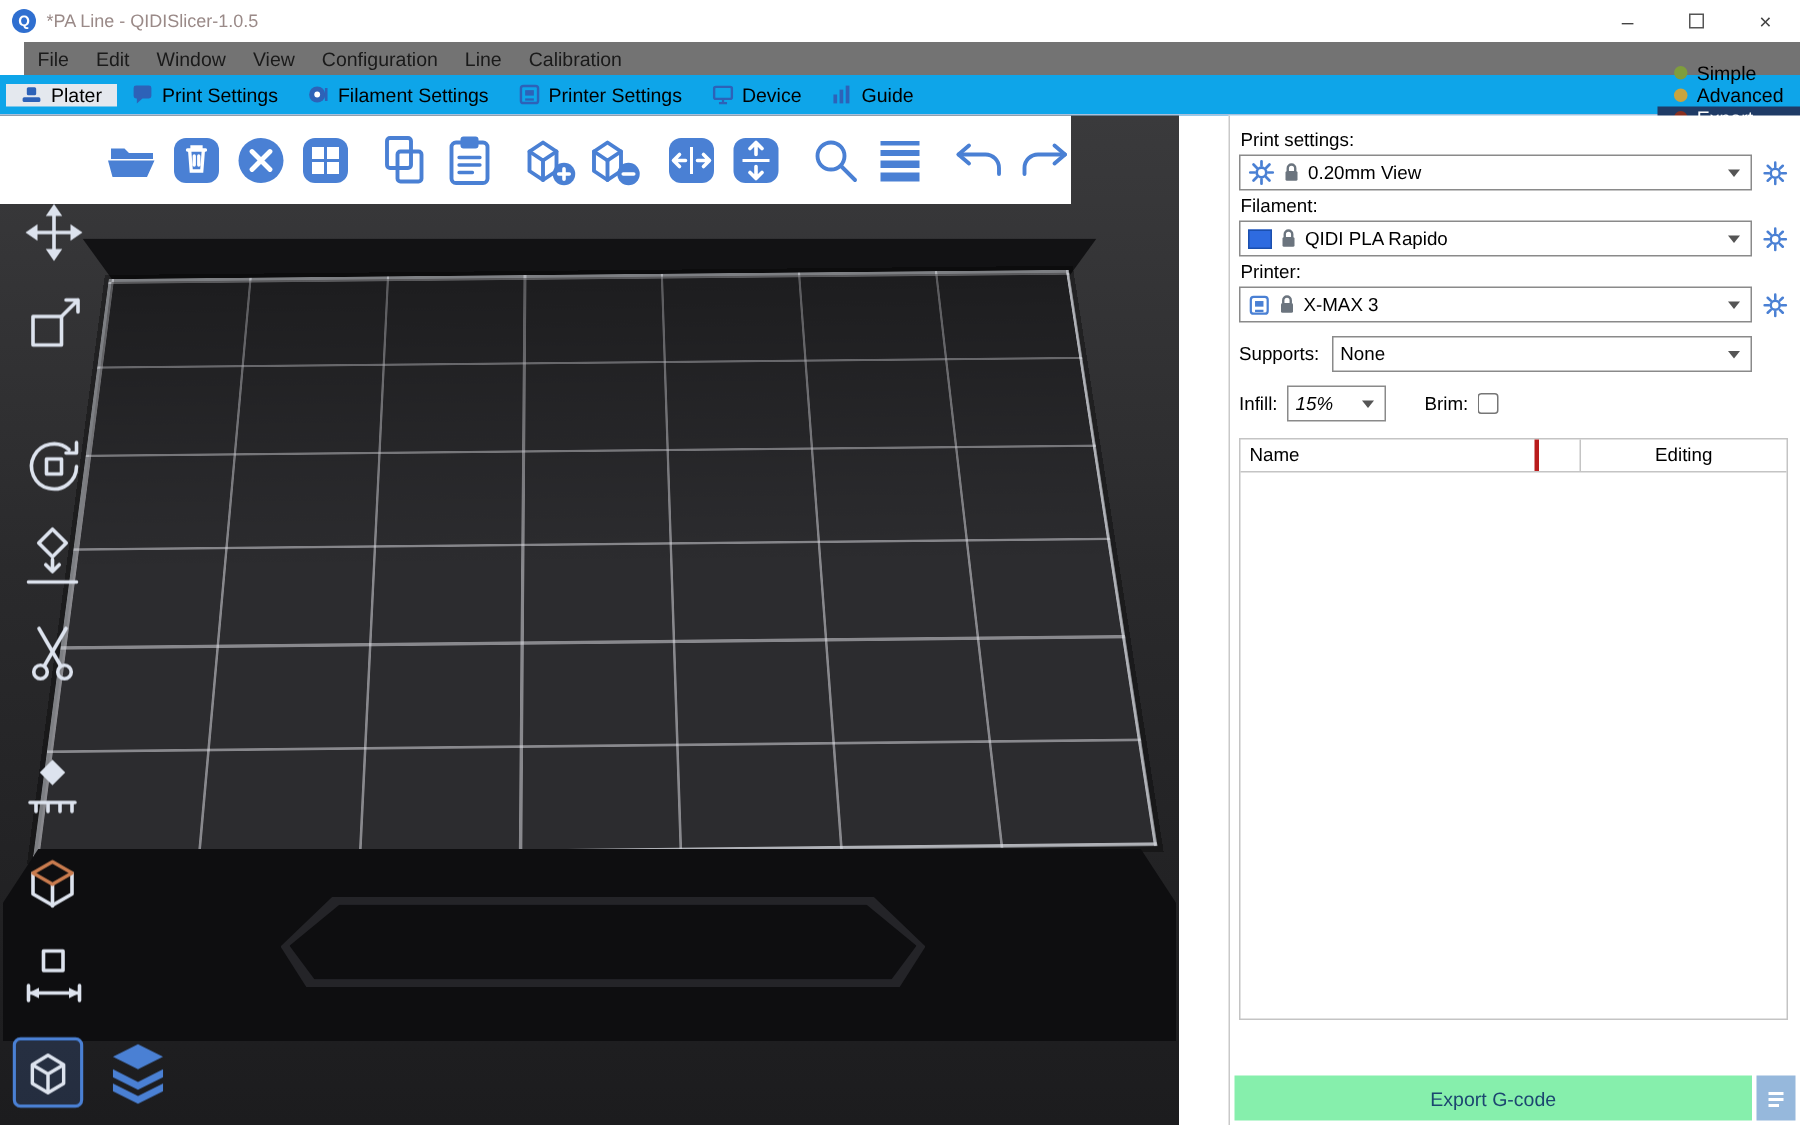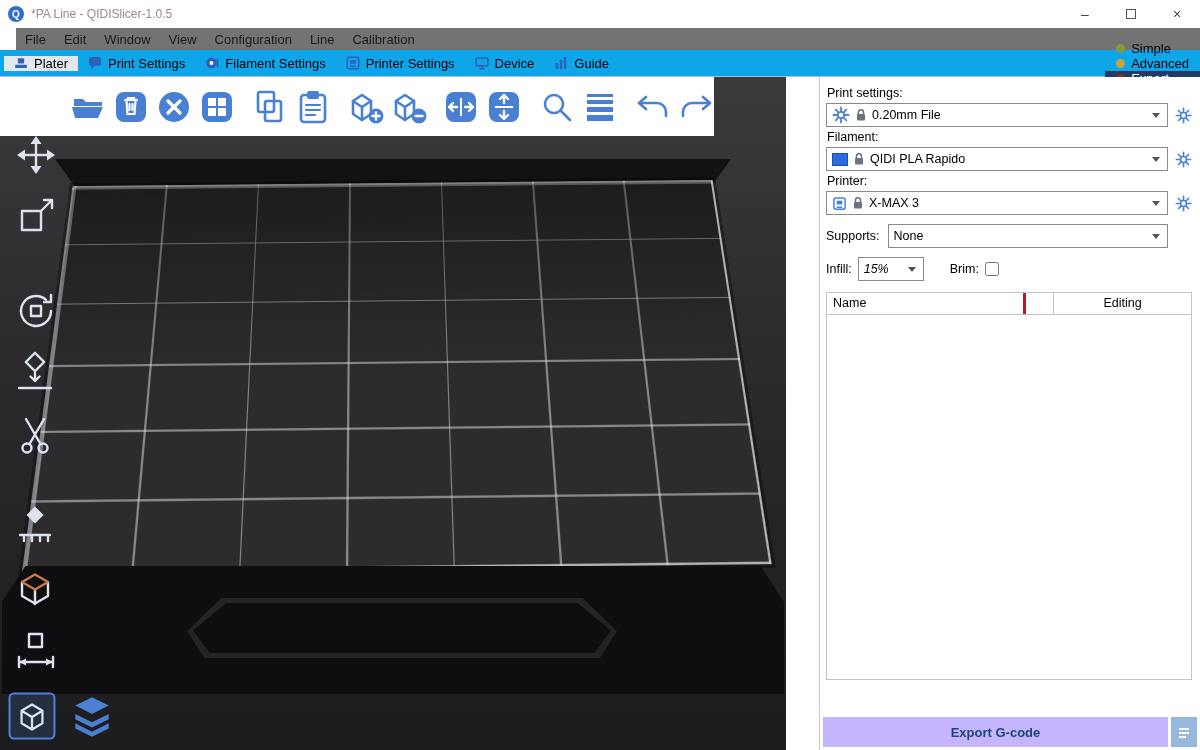--- a/index.html
+++ b/index.html
@@ -89,21 +89,21 @@
   .combo.small { flex:none; width:66px;font-style:italic; }
   .brim-label { margin-left:20px; }
   .brim-check { width:14px; height:14px; }
   .listbox { margin-top:11px; border:1px solid #c4c4c4; height:388px; background:#fff; }
   .list-header { display:flex; height:22px; border-bottom:1px solid #c4c4c4; }
   .col { padding:3px 6px; font-size:12.5px; }
   .col-name { width:199px; border-right:3px solid #b91c1c; }
   .col-mid { width:28px; border-right:1px solid #c4c4c4; }
   .col-editing { flex:1; text-align:center; }
   .export-row { position:absolute; left:3px; right:3px; bottom:3px; height:30px; display:flex; gap:3px; }
-  .export-btn { flex:1; background:#c4b5fd; border:none; color:#1c4670; font-weight:bold;
+  .export-btn { flex:1; background:#86efac; border:none; color:#1c4670; font-weight:normal;
                 font-size:13px; font-family:"Liberation Sans",sans-serif;
                 display:flex; align-items:center; justify-content:center; }
   .export-mini { width:26px; background:#96b8dc; display:flex; align-items:center; justify-content:center; }
 </style>
 </head>
 <body>
 
 <div class="titlebar">
   <span class="app-icon">Q</span>
   <span class="title">*PA Line - QIDISlicer-1.0.5</span>
@@ -398,21 +398,21 @@
         <svg class="gear-btn" viewBox="0 0 18 18">
             <g stroke="#4a80d4" stroke-width="1.8" fill="none" stroke-linecap="round">
               <circle cx="9" cy="9" r="3.2"></circle>
               <path d="M9 1.5v3M9 13.5v3M1.5 9h3M13.5 9h3M3.7 3.7l2.1 2.1M12.2 12.2l2.1 2.1M14.3 3.7l-2.1 2.1M5.8 12.2l-2.1 2.1"></path>
             </g>
           </svg>
         <svg width="12" height="14" viewBox="0 0 12 14">
             <path d="M3.5 6V4.2a2.5 2.5 0 0 1 5 0V6" stroke="#6b747e" stroke-width="1.6" fill="none"></path>
             <rect x="2" y="6" width="8" height="6.5" rx="1" fill="#6b747e"></rect>
           </svg>
-        <span class="combo-text">0.20mm File</span>
+        <span class="combo-text">0.20mm View</span>
         <span class="cbo-arrow"></span>
       </div>
       <span class="gear-btn">
         <svg viewBox="0 0 18 18" width="17" height="17">
             <g stroke="#4a80d4" stroke-width="1.8" fill="none" stroke-linecap="round">
               <circle cx="9" cy="9" r="3.2"></circle>
               <path d="M9 1.5v3M9 13.5v3M1.5 9h3M13.5 9h3M3.7 3.7l2.1 2.1M12.2 12.2l2.1 2.1M14.3 3.7l-2.1 2.1M5.8 12.2l-2.1 2.1"></path>
             </g>
           </svg>
       </span>

